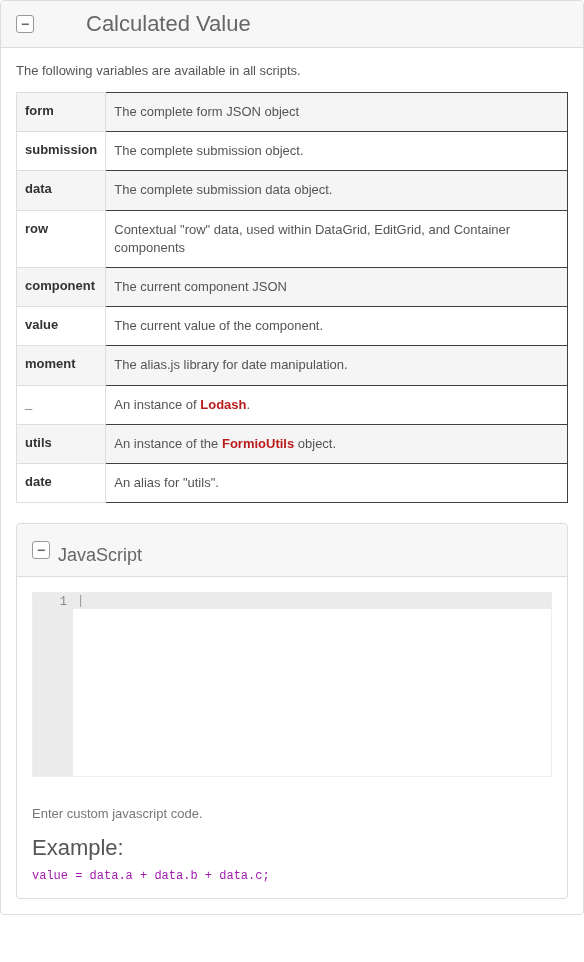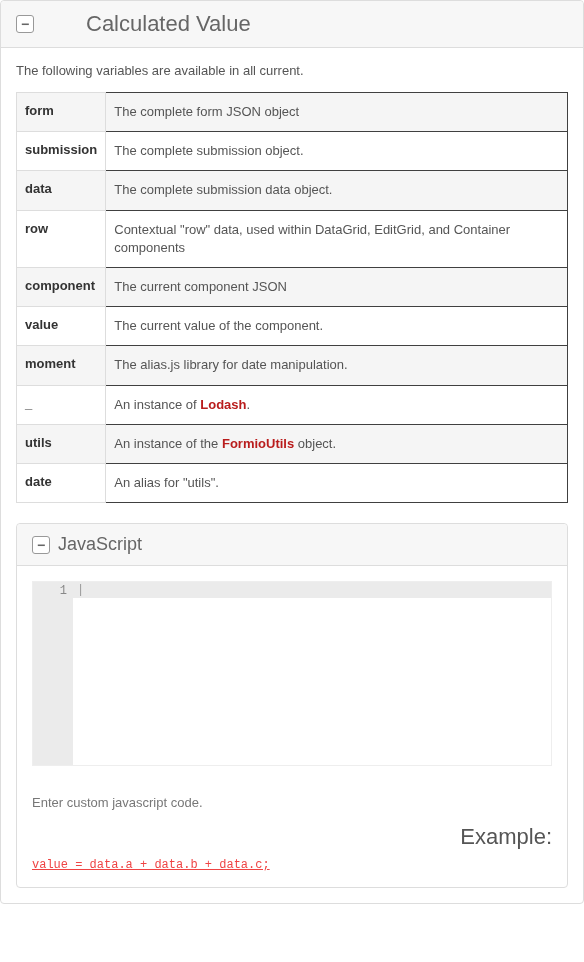--- a/index.html
+++ b/index.html
@@ -27,20 +27,21 @@
     .panel-title {
       font-size: 22px;
       font-weight: 500;
       color: #666;
       margin-left: 44px;
     }
     .panel-title-sm {
       font-size: 18px;
       font-weight: 500;
       color: #666;
+      margin-top: 11px;
     }
     .collapse-btn {
       width: 18px;
       height: 18px;
       border: 1px solid #999;
       border-radius: 3px;
       background: #fff;
       display: flex;
       align-items: center;
       justify-content: center;
@@ -135,39 +136,37 @@
       color: #777;
       font-size: 13px;
       margin-top: 29px;
     }
     .example-heading {
       font-size: 22px;
       font-weight: 400;
       color: #555;
       margin-top: 14px;
       margin-bottom: 8px;
-      text-align: right;
     }
     .example-code {
       font-family: "Courier New", monospace;
       font-size: 12px;
-      color: #ef4444;
-      text-decoration: underline;
+      color: #a21caf;
     }
   </style>
 </head>
 <body>
 
 <div class="panel">
   <div class="panel-heading">
     <span class="collapse-btn">−</span>
     <span class="panel-title">Calculated Value</span>
   </div>
   <div class="panel-body">
-    <p class="intro">The following variables are available in all current.</p>
+    <p class="intro">The following variables are available in all scripts.</p>
 
     <table>
       <tbody id="vars-body">
           <tr>
             <th class="varname">form</th>
             <td class="vardesc">The complete form JSON object</td>
           </tr>
           <tr>
             <th class="varname">submission</th>
             <td class="vardesc">The complete submission object.</td>

